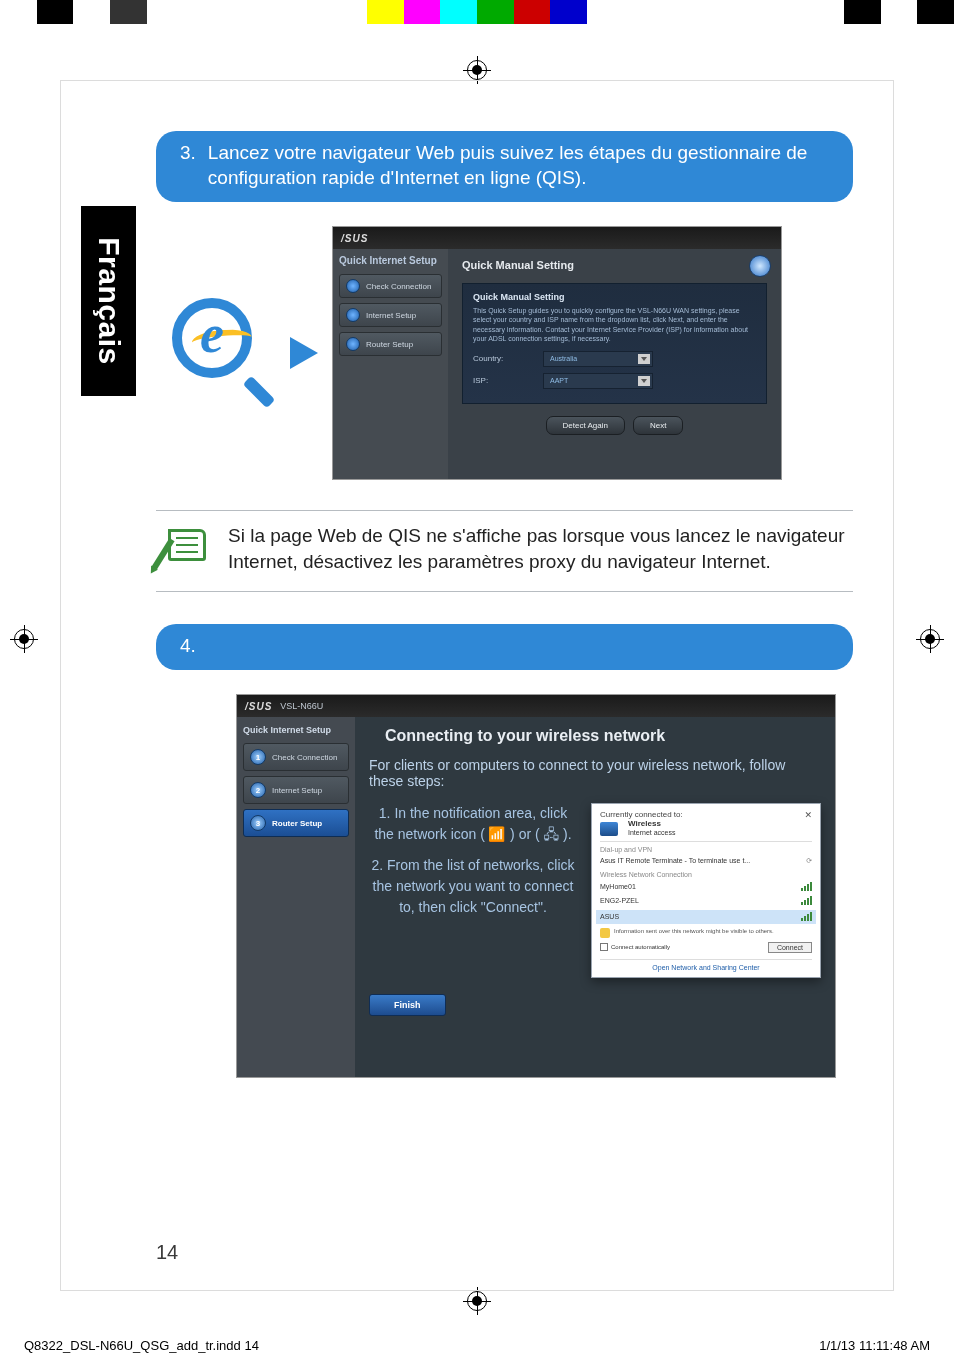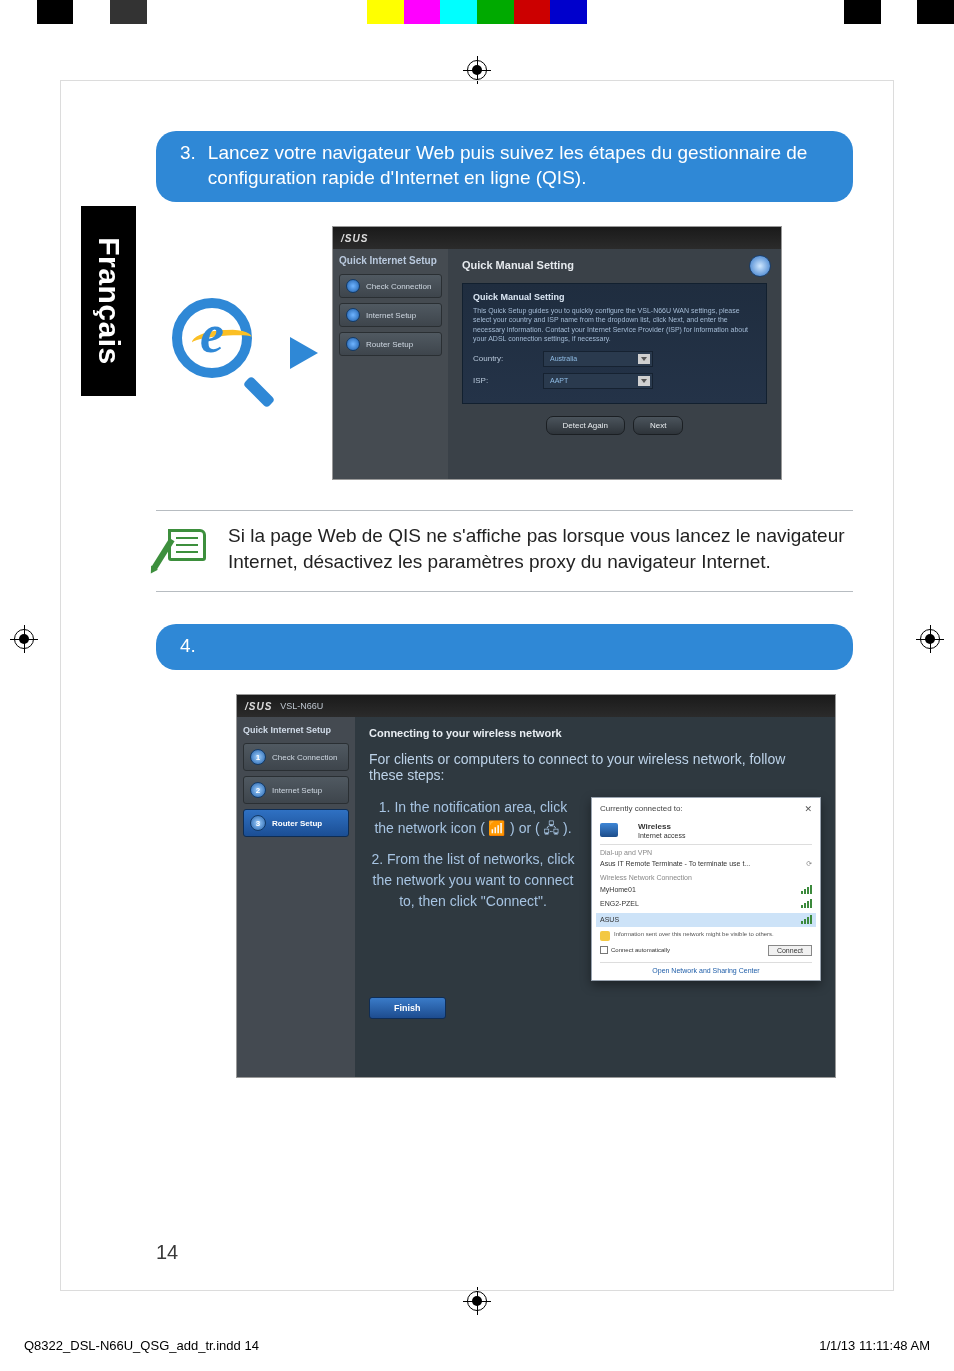--- a/index.html
+++ b/index.html
@@ -78,30 +78,30 @@
   .shot2 .logo-bar .brand { font-style: italic; font-weight: bold; color:#ddd; letter-spacing:1px; font-size:10px; }
   .shot2 .logo-bar .model { color:#bfc7d0; font-size:9px; }
   .shot2 .body { display:flex; min-height:360px; }
   .shot2 .side { width:118px; background:#444a51; padding:8px 6px; }
   .shot2 .side .ttl { color:#d0dbe8; font-weight:bold; font-size:9px; margin-bottom:8px; }
   .shot2 .side .item { display:flex; align-items:center; gap:6px; border-radius:3px; padding:5px 6px; margin-bottom:5px; font-size:8px; }
   .shot2 .side .item.normal { background: linear-gradient(#505961,#3e454c); border:1px solid #2a2f33; color:#cfd8e2; }
   .shot2 .side .item.active { background: linear-gradient(#2f71c3,#1b4e94); border:1px solid #0e2d54; color:#fff; font-weight:bold; }
   .shot2 .side .item .dot { width:16px; height:16px; border-radius:50%; background: radial-gradient(#9fd0ff,#1e5da8); border:1px solid #133a66; display:flex; align-items:center; justify-content:center; color:#fff; font-size:8px; font-weight:bold; }
   .shot2 .main { flex:1; padding:10px 14px; background:#2f3940; }
-  .shot2 .main .hdr { font-size:11px; font-weight:bold; color:#e9eef3; margin-bottom:12px; }
+  .shot2 .main .hdr { font-size:16px; font-weight:bold; color:#e9eef3; margin-bottom:12px;margin-left:16px; }
   .shot2 .main .intro { color:#bcd2e8; font-size:14px; margin-bottom:14px; }
   .shot2 .main .cols { display:flex; gap:14px; }
   .shot2 .main .col1 { flex:1; font-size:14px; color:#a7c4e2; line-height:1.5;text-align:center; }
   .shot2 .main .col1 p { margin-bottom:10px; }
   .shot2 .popup { width:230px; background:#fff; color:#333; border:1px solid #9aa4b0; padding:6px 8px; font-size:7px; box-shadow:0 4px 10px rgba(0,0,0,.4); }
-  .shot2 .popup .top { display:flex; justify-content:space-between; align-items:flex-start; margin-bottom:9px;text-align:center; }
+  .shot2 .popup .top { display:flex; justify-content:space-between; align-items:flex-start; margin-bottom:0;text-align:center; }
   .shot2 .popup .top .t { font-size:8px; color:#444; }
   .shot2 .popup .top .x { font-size:9px; color:#555; }
-  .shot2 .popup .cur { display:flex; gap:20px; align-items:flex-start; border-bottom:1px solid #ddd; padding-bottom:4px; margin-bottom:4px; }
+  .shot2 .popup .cur { display:flex; gap:10px; align-items:center; border-bottom:1px solid #ddd; padding-bottom:4px; margin-bottom:4px; }
   .shot2 .popup .cur .wic { width:18px; height:14px; background: linear-gradient(#3e86d6,#1d4d8a); border-radius:2px; }
   .shot2 .popup .cur .wt { font-size:7px; line-height:1.1; }
   .shot2 .popup .cur .wt b { font-size:8px; }
   .shot2 .popup .cat { color:#888; font-size:7px; margin:4px 0 2px; }
   .shot2 .popup .net { display:flex; justify-content:space-between; align-items:center; padding:2px 0; }
   .shot2 .popup .net .bars span { display:inline-block; width:2px; margin-left:1px; background:#3c8a3c; }
   .shot2 .popup .net .bars .b1{height:3px}.shot2 .popup .net .bars .b2{height:5px}.shot2 .popup .net .bars .b3{height:7px}.shot2 .popup .net .bars .b4{height:9px}
   .shot2 .popup .net.sel { background:#cde3f8; margin:2px -4px; padding:2px 4px; }
   .shot2 .popup .warn { display:flex; gap:4px; font-size:6px; color:#555; margin:4px 0; align-items:flex-start; }
   .shot2 .popup .warn .ic { width:10px; height:10px; background:#f3c843; border-radius:2px; flex-shrink:0; }

